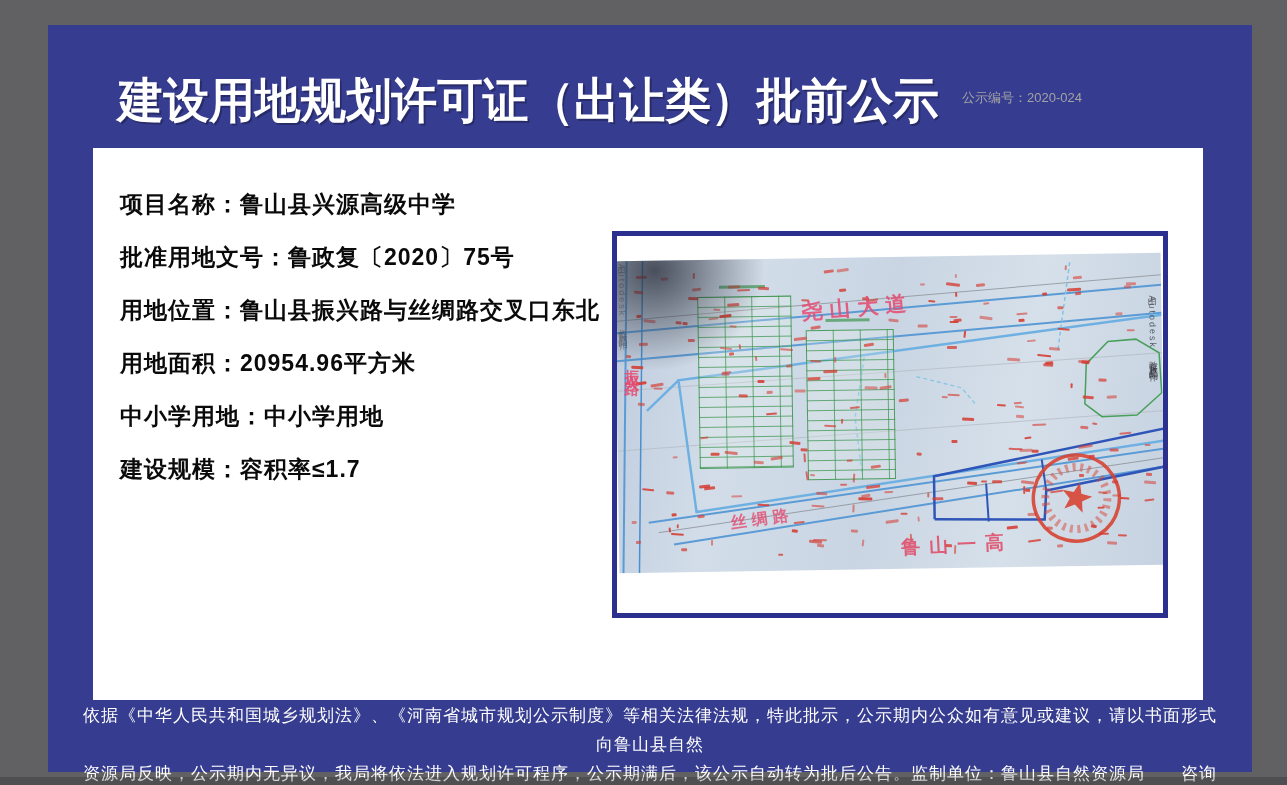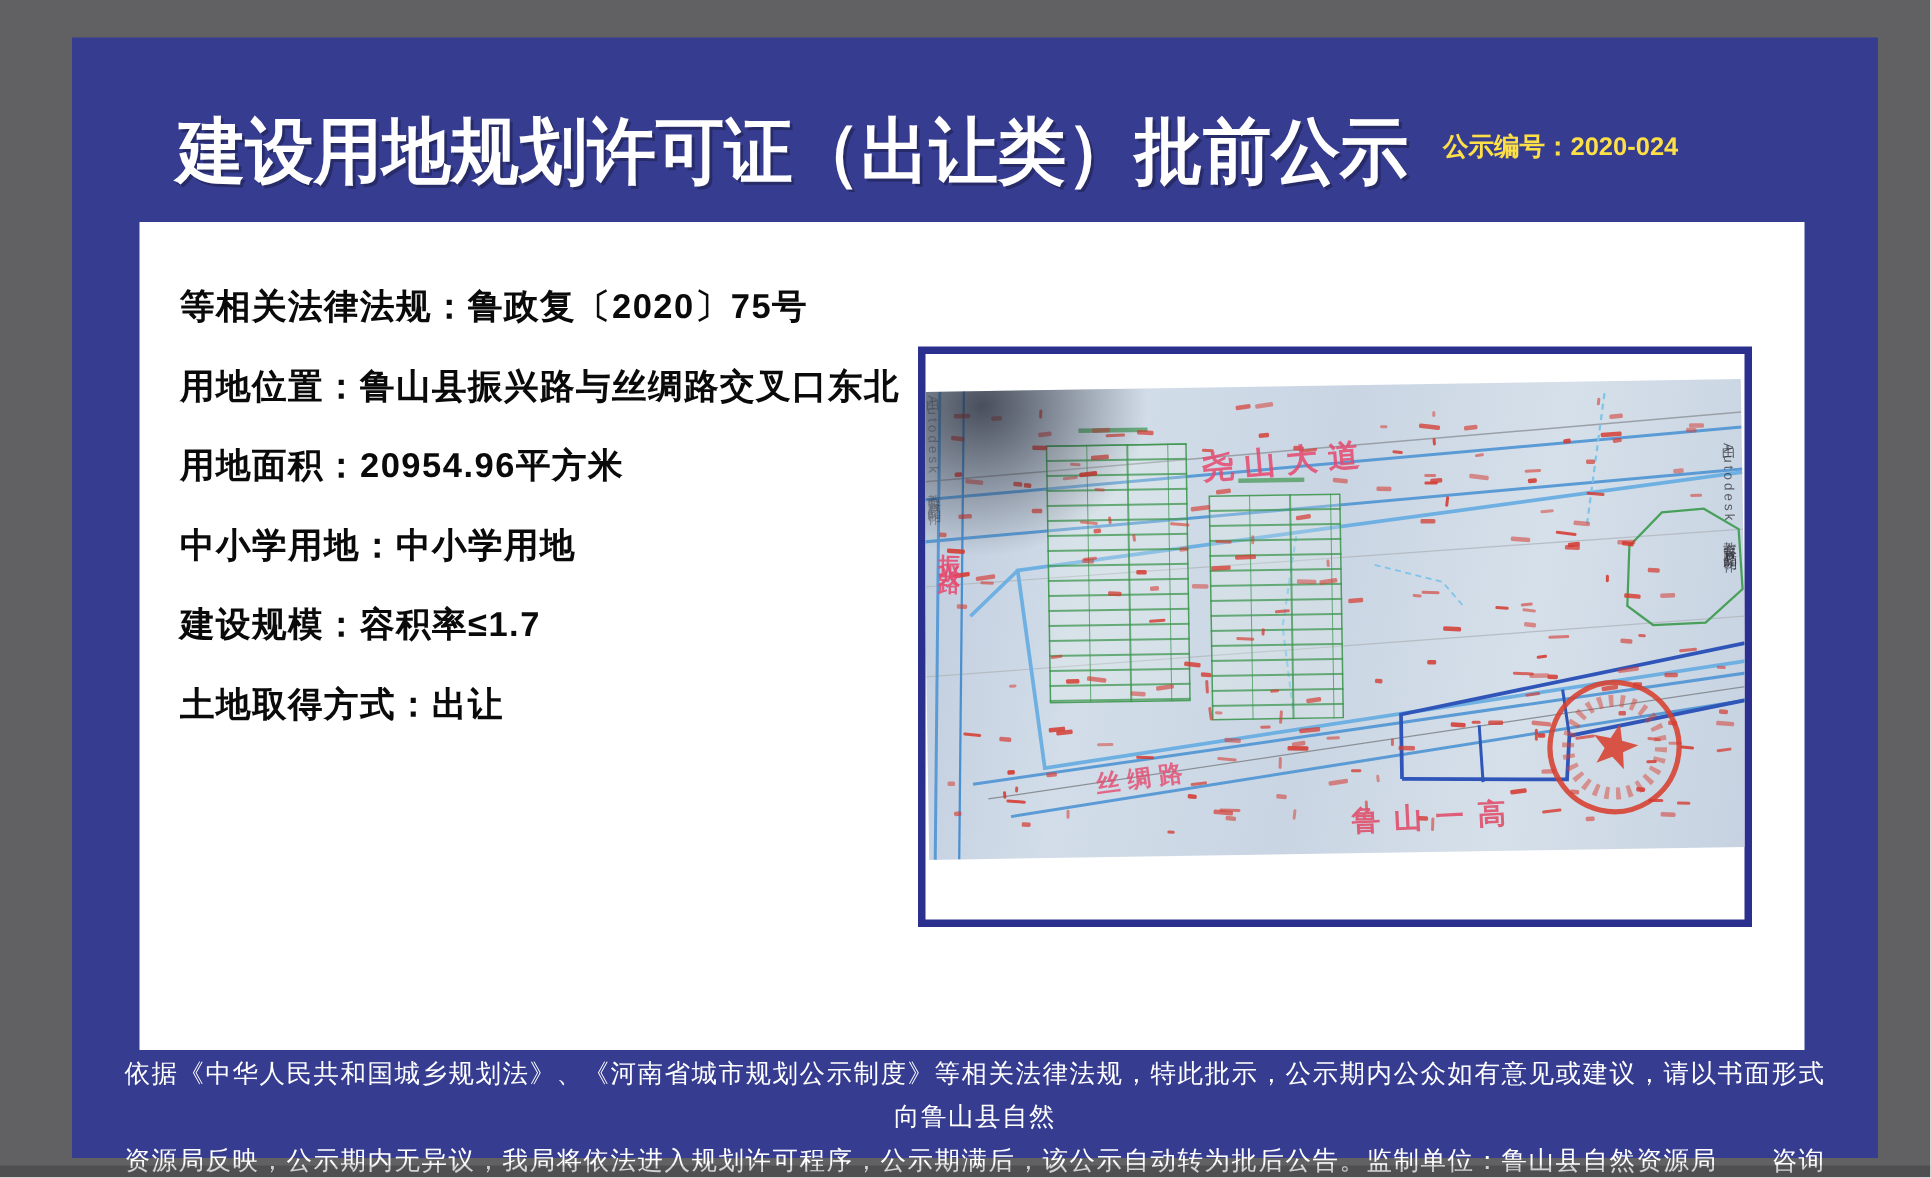--- a/index.html
+++ b/index.html
@@ -4,21 +4,21 @@
 <style>
   html,body{margin:0;padding:0;}
   body{width:1287px;height:785px;font-family:"Liberation Sans","DejaVu Sans",sans-serif;}
   .stage{position:relative;width:1287px;height:785px;background:#616163;overflow:hidden;}
   .stage::after{content:'';position:absolute;left:0;bottom:0;width:100%;height:8px;background:rgba(0,0,0,.18);}
   .panel{position:absolute;left:48px;top:25px;width:1204px;height:747px;background:#363c90;}
   
   .title{position:absolute;left:70px;top:44px;margin:0;color:#fff;font-size:48px;font-weight:900;
          letter-spacing:0px;white-space:nowrap;transform:scaleX(.95);transform-origin:left center;
          text-shadow:2px 2px 0 rgba(0,0,0,.28);}
-  .meta{position:absolute;left:914px;top:62px;color:#fde047;font-size:17px;font-weight:bold;line-height:22px;white-space:nowrap;}
+  .meta{position:absolute;left:914px;top:62px;color:#a3a3a3;font-size:13px;font-weight:normal;line-height:22px;white-space:nowrap;}
   
   .card{position:absolute;left:45px;top:123px;width:1110px;height:552px;background:#ffffff;}
   .fields{position:absolute;left:27px;top:42px;display:flex;flex-direction:column;gap:25px;}
   .field-row{font-size:23px;font-weight:bold;color:#0a0a0a;line-height:28px;white-space:nowrap;letter-spacing:1px;}
   
   .map-frame{position:absolute;left:519px;top:83px;width:556px;height:387px;box-sizing:border-box;
              border:5px solid #2b2f8e;background:#fff;overflow:hidden;}
   .photo{position:absolute;left:0px;top:21px;width:546px;height:312px;transform:rotate(-0.9deg);
          background:linear-gradient(100deg,#bfccdd 0%,#d2dde9 22%,#c9d5e3 48%,#d6e0ea 72%,#c6d2e1 100%);
          overflow:hidden;}
@@ -55,26 +55,26 @@
   <div class="panel">
 
     <h1 class="title">建设用地规划许可证（出让类）批前公示</h1>
 
     <div class="meta">
       <div><span>公示编号：</span><span>2020-024</span></div>
     </div>
 
     <div class="card">
       <div class="fields">
-        <div class="field-row"><span>等相关法律法规：</span><span>鲁政复〔2020〕75号</span></div>
+        <div class="field-row"><span>项目名称：</span><span>鲁山县兴源高级中学</span></div>
+        <div class="field-row"><span>批准用地文号：</span><span>鲁政复〔2020〕75号</span></div>
         <div class="field-row"><span>用地位置：</span><span>鲁山县振兴路与丝绸路交叉口东北</span></div>
         <div class="field-row"><span>用地面积：</span><span>20954.96平方米</span></div>
         <div class="field-row"><span>中小学用地：</span><span>中小学用地</span></div>
         <div class="field-row"><span>建设规模：</span><span>容积率≤1.7</span></div>
-        <div class="field-row"><span>土地取得方式：</span><span>出让</span></div>
       </div>
 
       <div class="map-frame">
         <div class="photo" id="photo">
 
           <svg width="546" height="312" viewBox="0 0 546 312">
 
             <path d="M0,60 L546,22" stroke="#9aa0a8" stroke-width="1" fill="none"></path>
             <path d="M0,130 L546,100" stroke="#b6bcc4" stroke-width="0.8" fill="none"></path>
             <path d="M0,190 L546,158" stroke="#b6bcc4" stroke-width="0.8" fill="none"></path>

